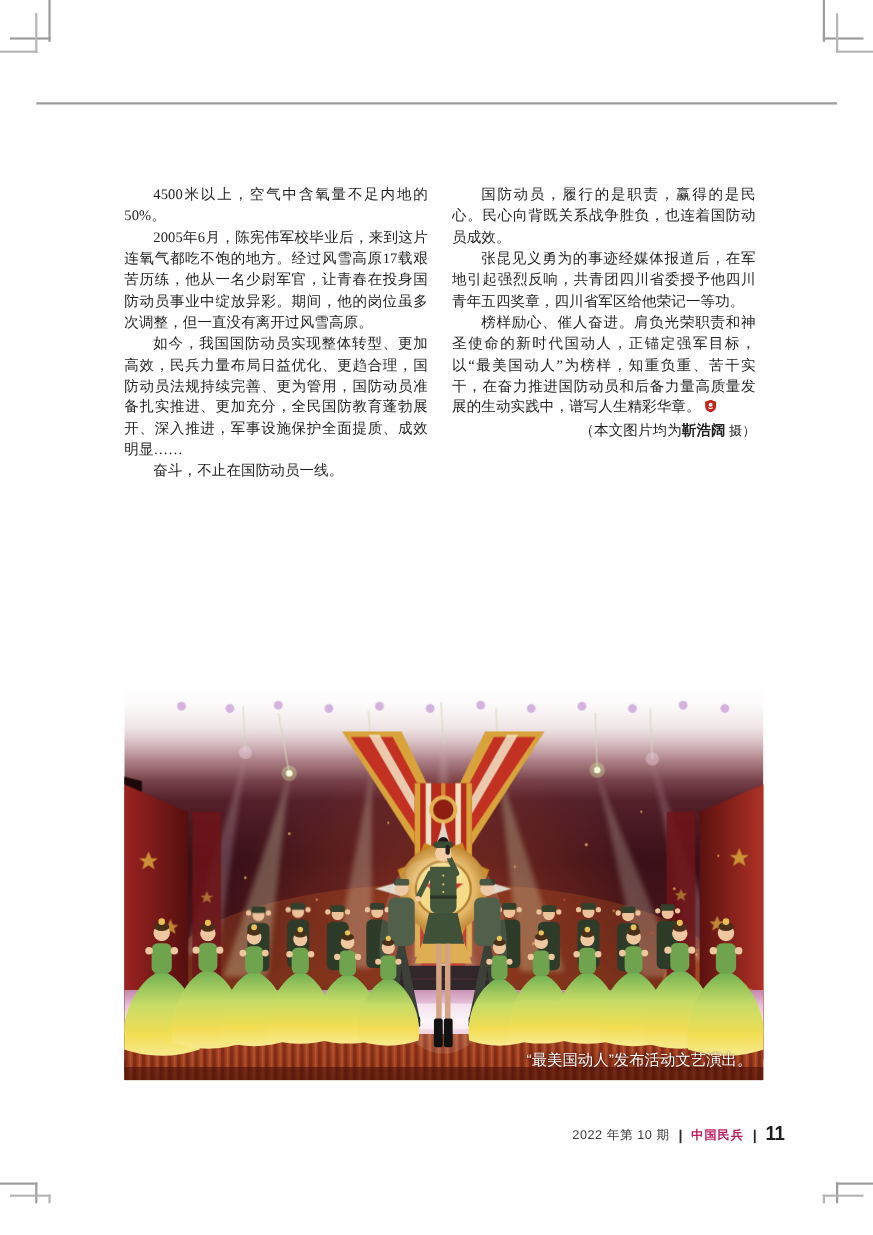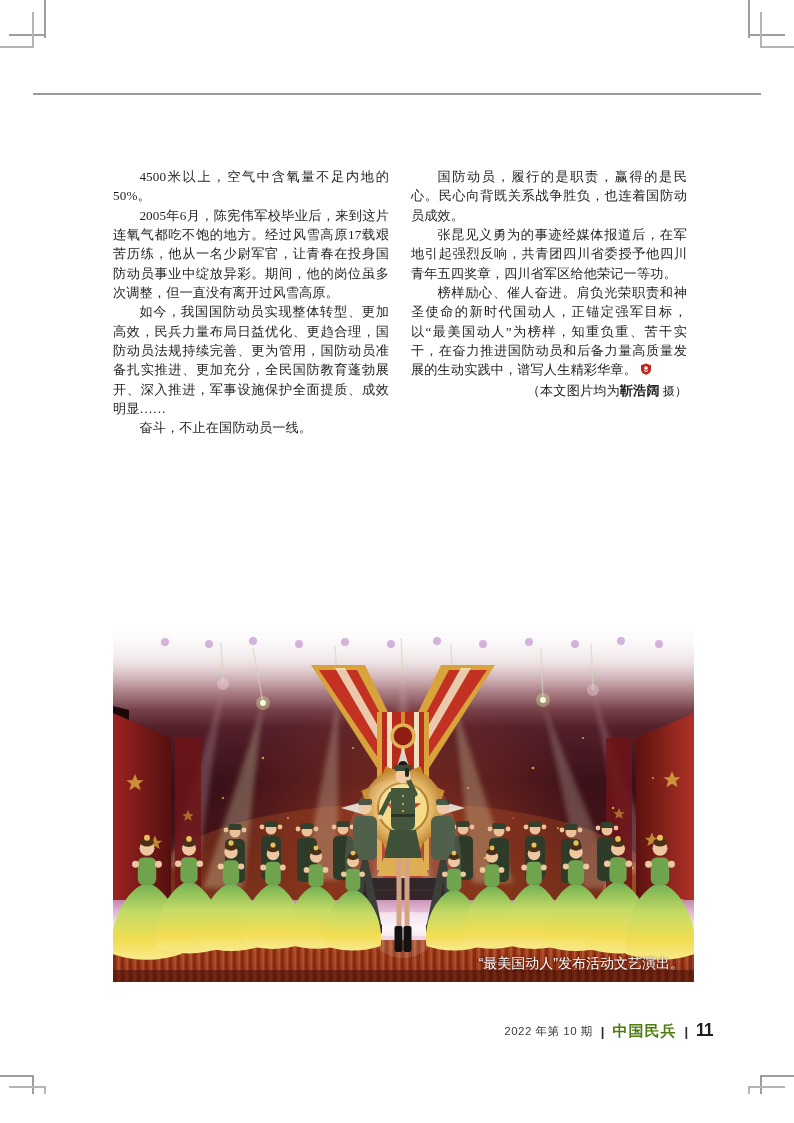--- a/index.html
+++ b/index.html
@@ -23,21 +23,21 @@
   .photo{position:absolute;left:113px;top:618px;width:581px;height:364px;margin:0;}
   .photo svg{position:absolute;left:0;top:0;width:100%;height:100%;display:block;}
   .photo figcaption{position:absolute;right:10px;bottom:9px;color:#ffffff;
         font-family:"Liberation Sans","DejaVu Sans",sans-serif;font-size:14px;
         text-shadow:0 1px 3px rgba(60,10,5,.85),0 0 2px rgba(60,10,5,.6);}
   
   .footer{position:absolute;right:81px;top:1021px;display:flex;align-items:center;gap:8px;
         font-family:"Liberation Sans","DejaVu Sans",sans-serif;color:#3a3a3a;margin-left:33px;}
   .footer .issue{font-size:11.5px;letter-spacing:.5px;}
   .footer .sep{font-weight:700;color:#2a2a2a;font-size:13px;}
-  .footer .mag{font-size:15px;font-weight:700;color:#4d7c0f;letter-spacing:1px;}
+  .footer .mag{font-size:11px;font-weight:700;color:#be185d;letter-spacing:1px;}
   .footer .pagenum{font-size:17px;font-weight:700;color:#1d1d1d;transform:scaleY(1.08);letter-spacing:-.5px;}
 </style>
 </head>
 <body>
 
 <div class="page">
 
   <div>
     <div class="cm cm2" style="left:44px;top:0;width:2px;height:38px"></div>
     <div class="cm cm2" style="left:9px;top:34px;width:37px;height:2px"></div>

